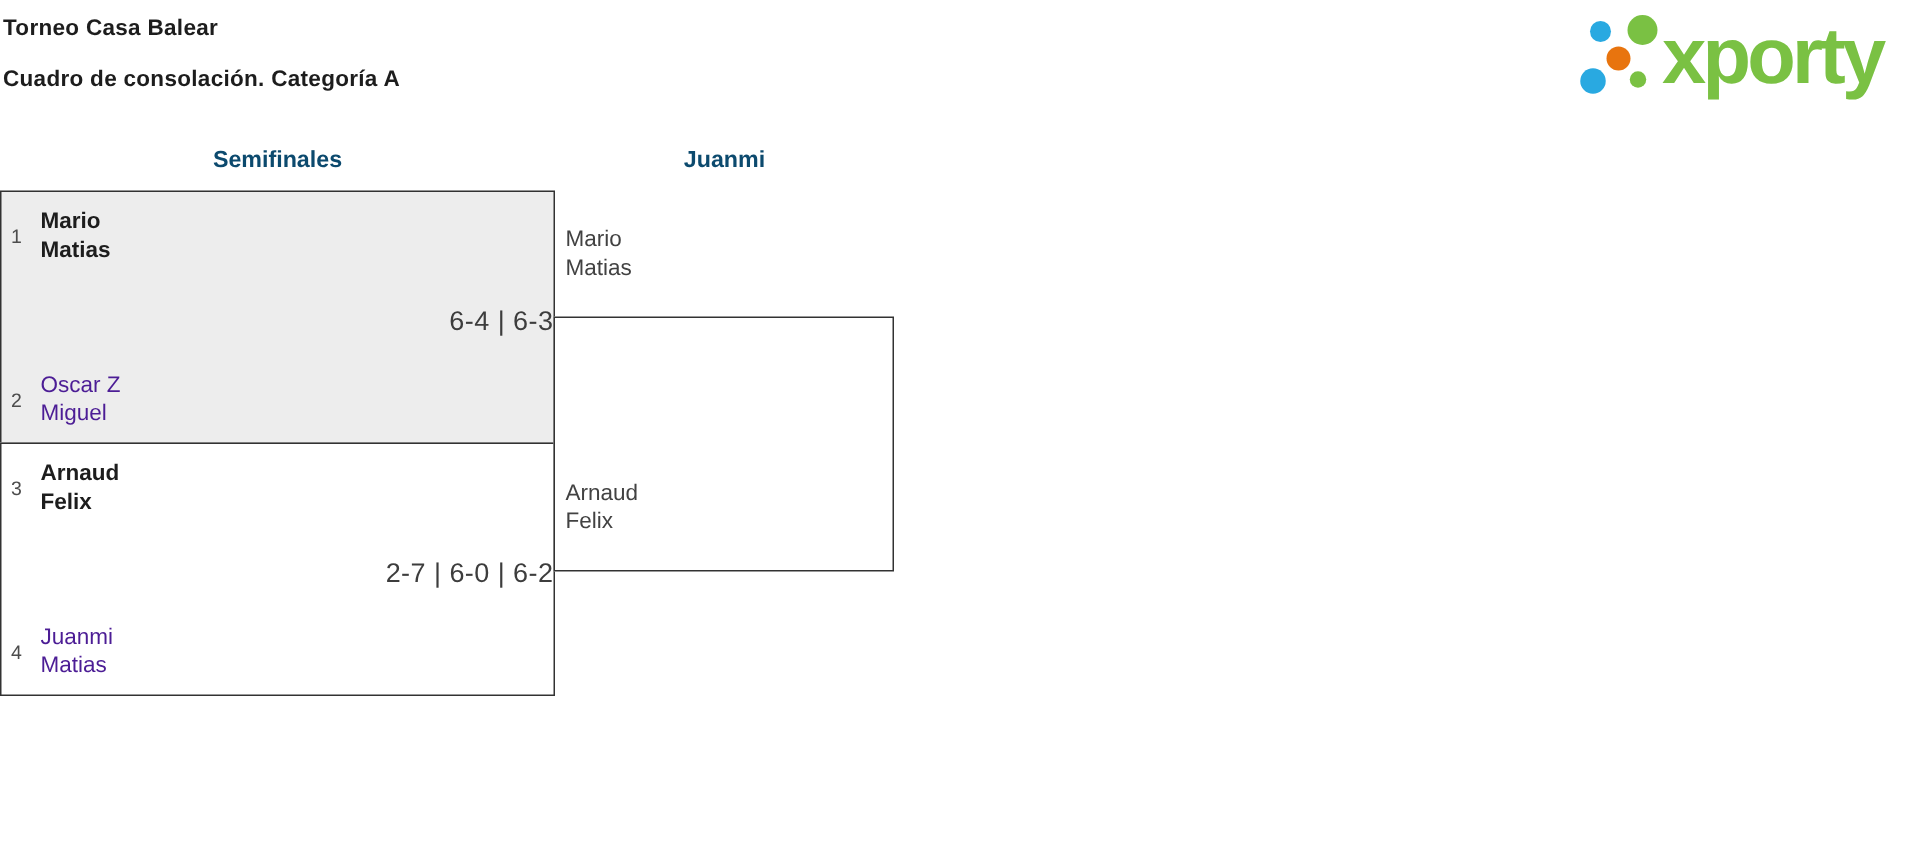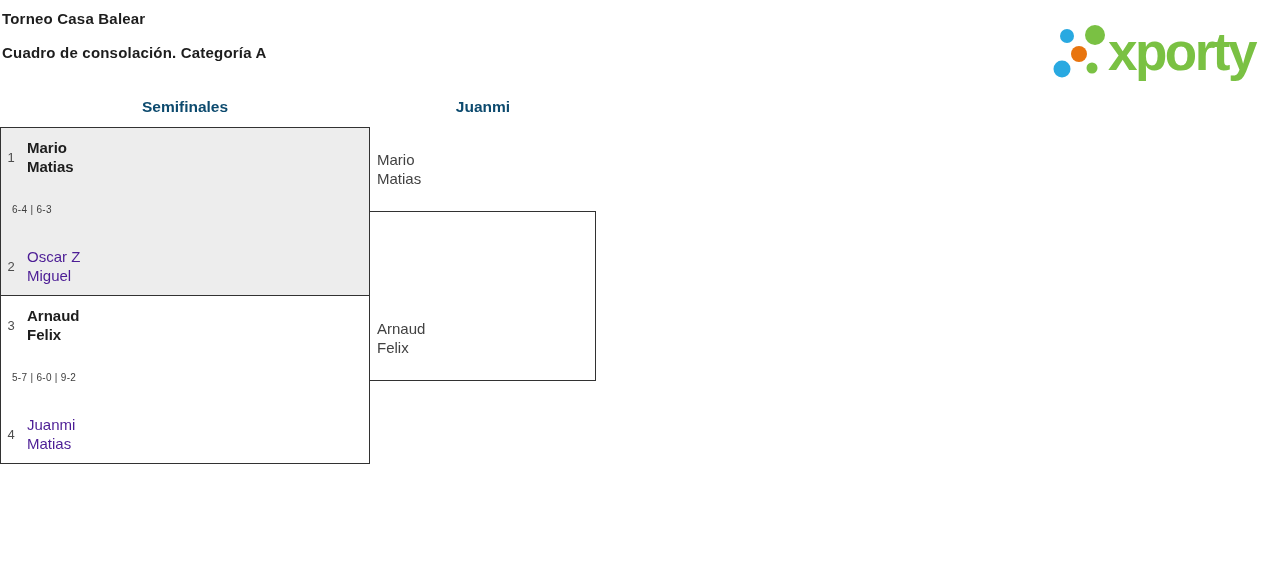--- a/index.html
+++ b/index.html
@@ -11,21 +11,21 @@
     color:#1d1d1d;
   }
 
   
   .title-wrap {
     position:absolute; left:2px; top:2px;
     font-size:15px; line-height:33.5px; font-weight:700;
     letter-spacing:.2px; color:#1d1d1d;
   }
   .logo {
-    position:absolute; left:1048px; top:16px; width:232px; height:72px;
+    position:absolute; left:1048px; top:1px; width:232px; height:72px;
     display:block;
     text-decoration:underline;
   }
 
   
   .round-label {
     position:absolute; top:98px;
     font-size:15.5px; font-weight:600; color:#0c4a6e;
     text-align:center;
   }
@@ -54,22 +54,22 @@
     font-size:13px; color:#4d4d4d;
   }
   .names {
     margin-left:6px;
     font-size:15px; line-height:19px; color:#4c1d95;
   }
   .names.winner { font-weight:700; color:#1d1d1d; }
 
   .score {
     position:absolute; left:11px; right:0; top:76px;
-    text-align:left;
-    font-size:10px; color:#3d3d3d; letter-spacing:.3px;
+    text-align:right;
+    font-size:18px; color:#3d3d3d; letter-spacing:.3px;
   }
 
   
   .final-slot {
     position:absolute; left:377px;
     font-size:15px; line-height:19px; color:#424242;
   }
   .fs-1 { top:150px; }
   .fs-2 { top:319px; }
 </style>
@@ -114,21 +114,21 @@
 </div>
 
 <div class="match m-sf2">
   <div class="pair pair-top">
     <span class="seed">3</span>
     <div class="names winner">
       <div>Arnaud</div>
       <div>Felix</div>
     </div>
   </div>
-  <div class="score">5-7 | 6-0 | 9-2</div>
+  <div class="score">2-7 | 6-0 | 6-2</div>
   <div class="pair pair-bottom">
     <span class="seed">4</span>
     <div class="names">
       <div>Juanmi</div>
       <div>Matias</div>
     </div>
   </div>
 </div>
 
 <div class="match m-final"></div>

